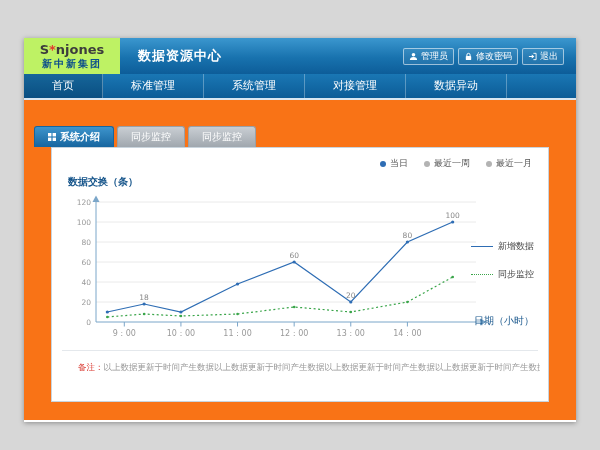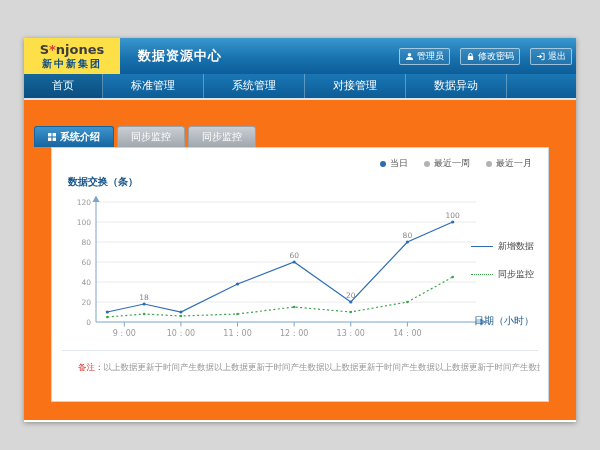--- a/index.html
+++ b/index.html
@@ -9,32 +9,32 @@
     font-family:"DejaVu Sans","Liberation Sans",sans-serif;
     position:relative; overflow:hidden;
   }
   .page {
     position:absolute; left:24px; top:38px; width:552px; height:384px;
     background:#ffffff; box-shadow:0 1px 5px rgba(0,0,0,.35);
   }
   
   .header { display:flex; height:36px; }
   .logo {
-    width:96px; background:#fde047; display:flex; flex-direction:column;
+    width:96px; background:#bef264; display:flex; flex-direction:column;
     align-items:center; justify-content:center; line-height:1.1;
   }
   .logo-brand { font-size:13px; font-weight:bold; color:#3c3c3c; }
   .logo-star { color:#e23c30; font-weight:bold; }
   .logo-company { font-size:10px; font-weight:bold; color:#0b4d8c; letter-spacing:2px; }
   .header-blue {
     flex:1; display:flex; align-items:center;
     background:linear-gradient(180deg,#3b97cf 0%,#1872ae 55%,#0d5d99 100%);
   }
   .app-title { color:#fff; font-size:13px; font-weight:bold; margin-left:18px; letter-spacing:1px; }
-  .header-actions { margin-left:auto; margin-right:4px; display:flex; gap:10px; }
+  .header-actions { margin-left:auto; margin-right:12px; display:flex; gap:4px; }
   .h-btn {
     display:flex; align-items:center; gap:3px; color:#fff; font-size:9px;
     border:1px solid rgba(255,255,255,.55); border-radius:2px;
     padding:1px 5px; background:rgba(255,255,255,.07); cursor:pointer;
   }
   .h-btn svg { display:block; }
   
   .nav {
     height:26px; display:flex;
     background:linear-gradient(180deg,#1a77b4 0%,#0c5c97 100%);

